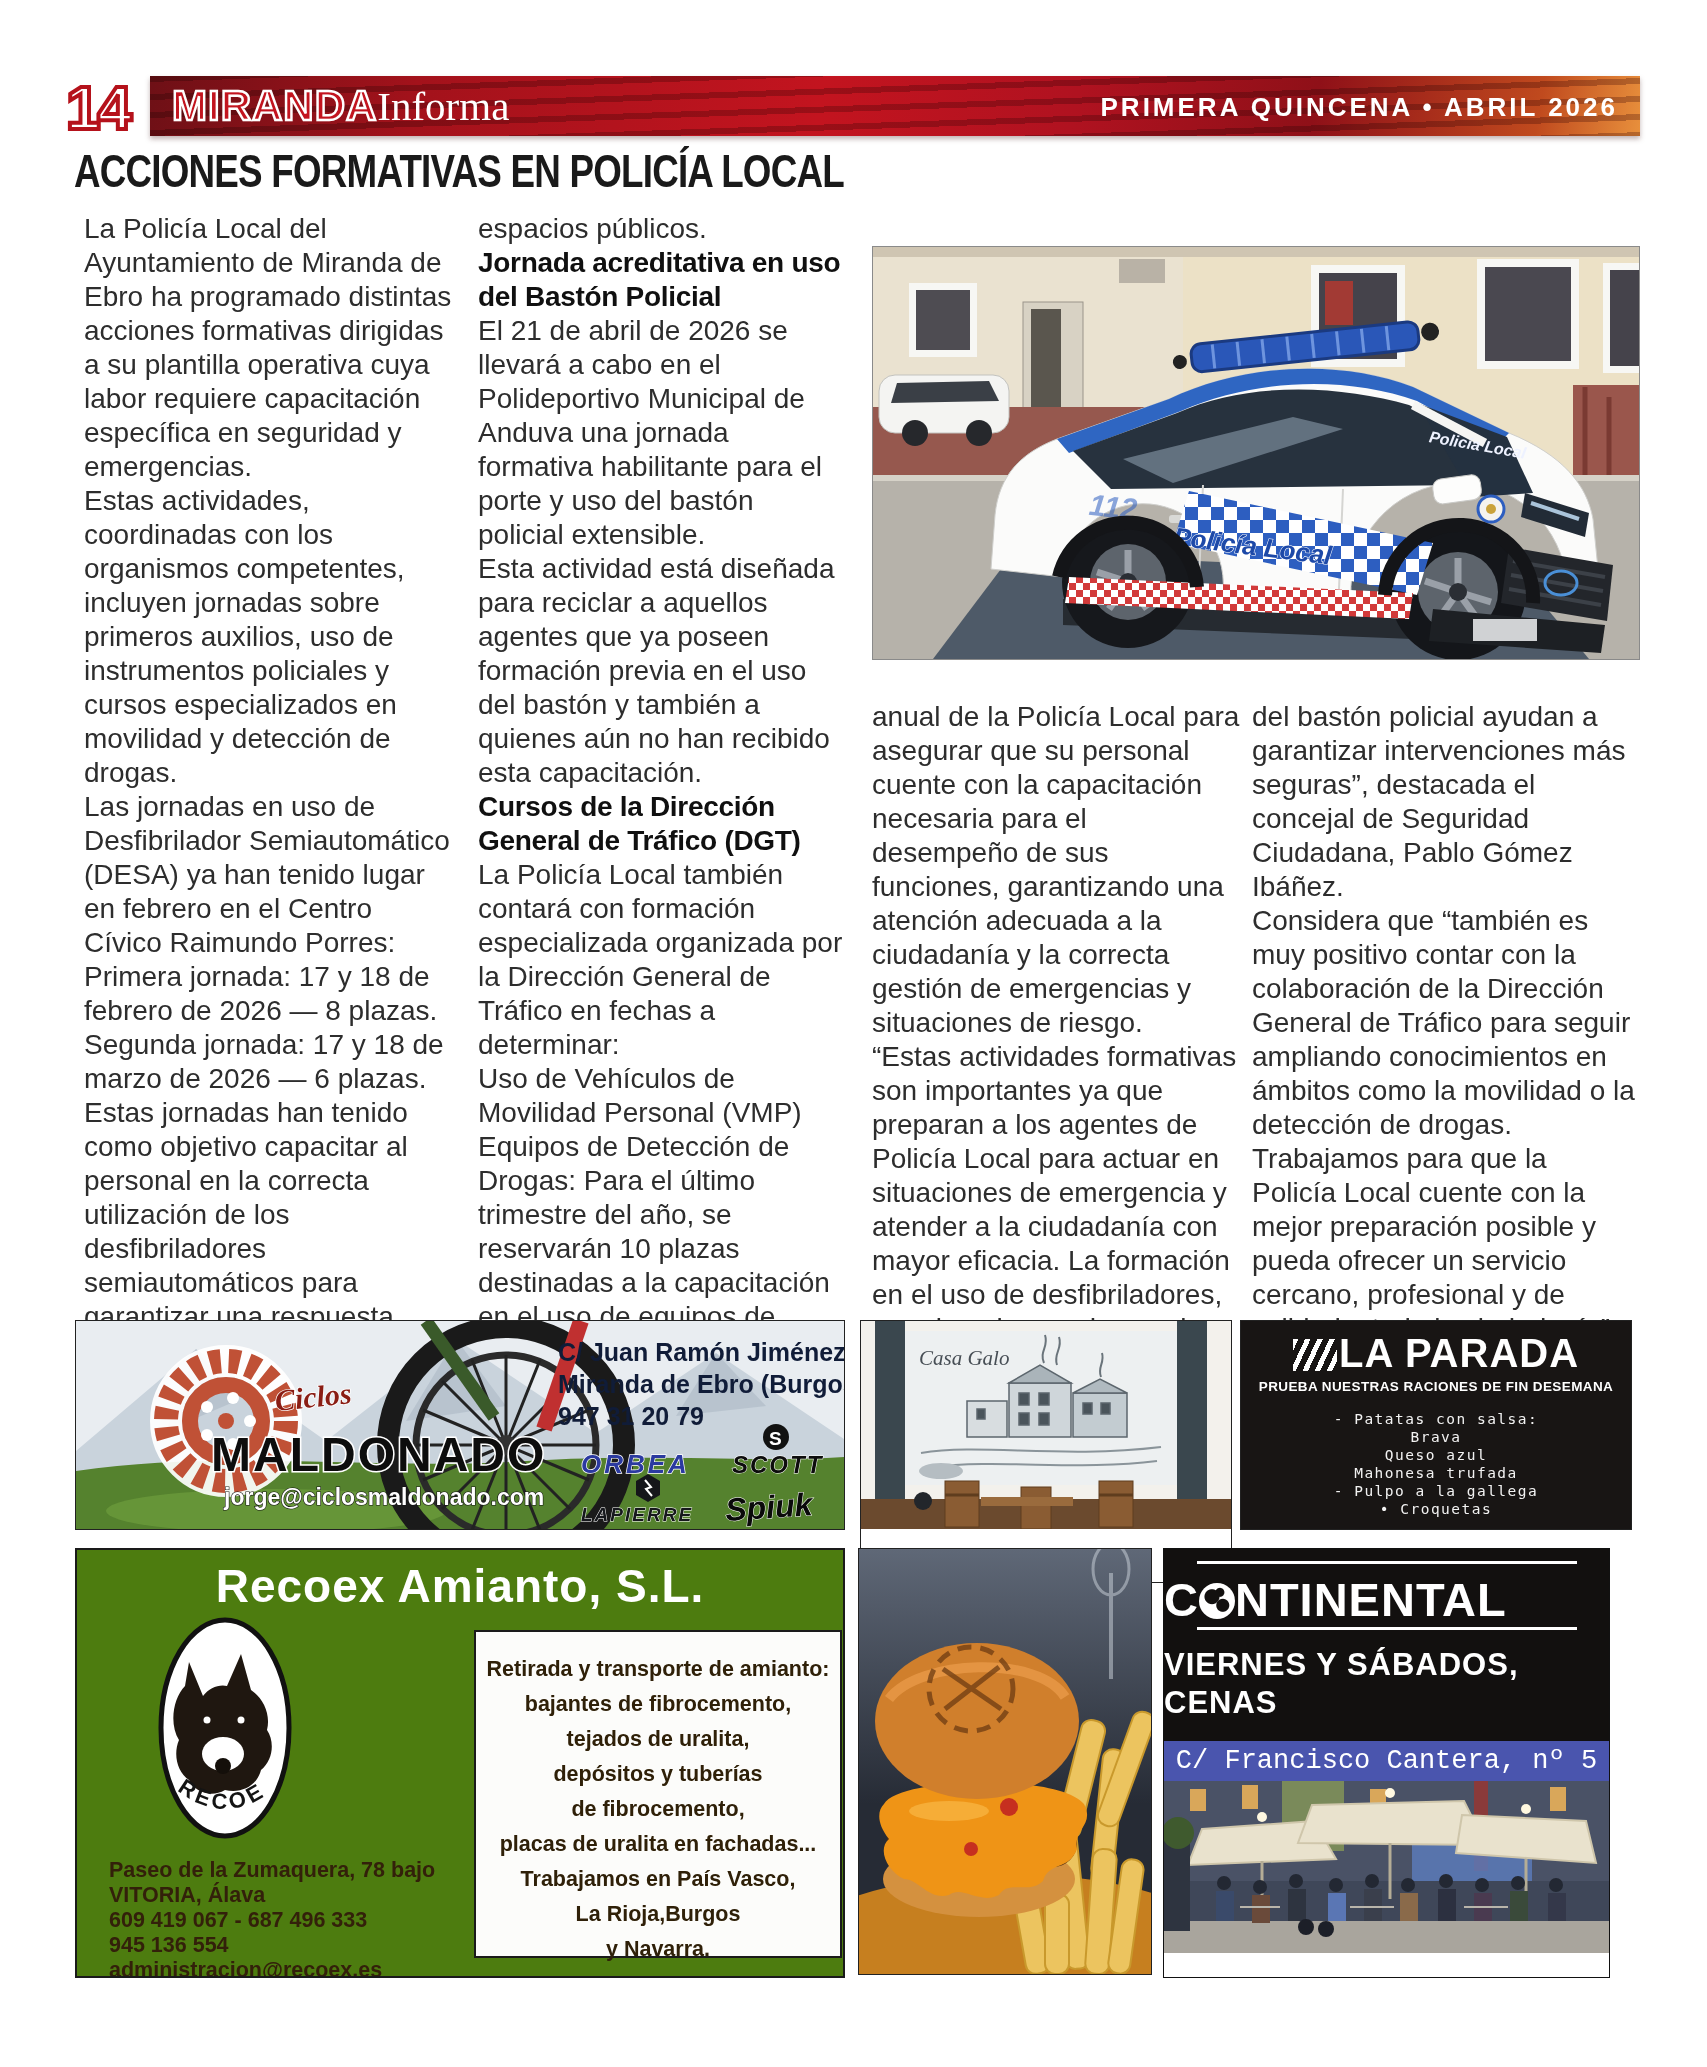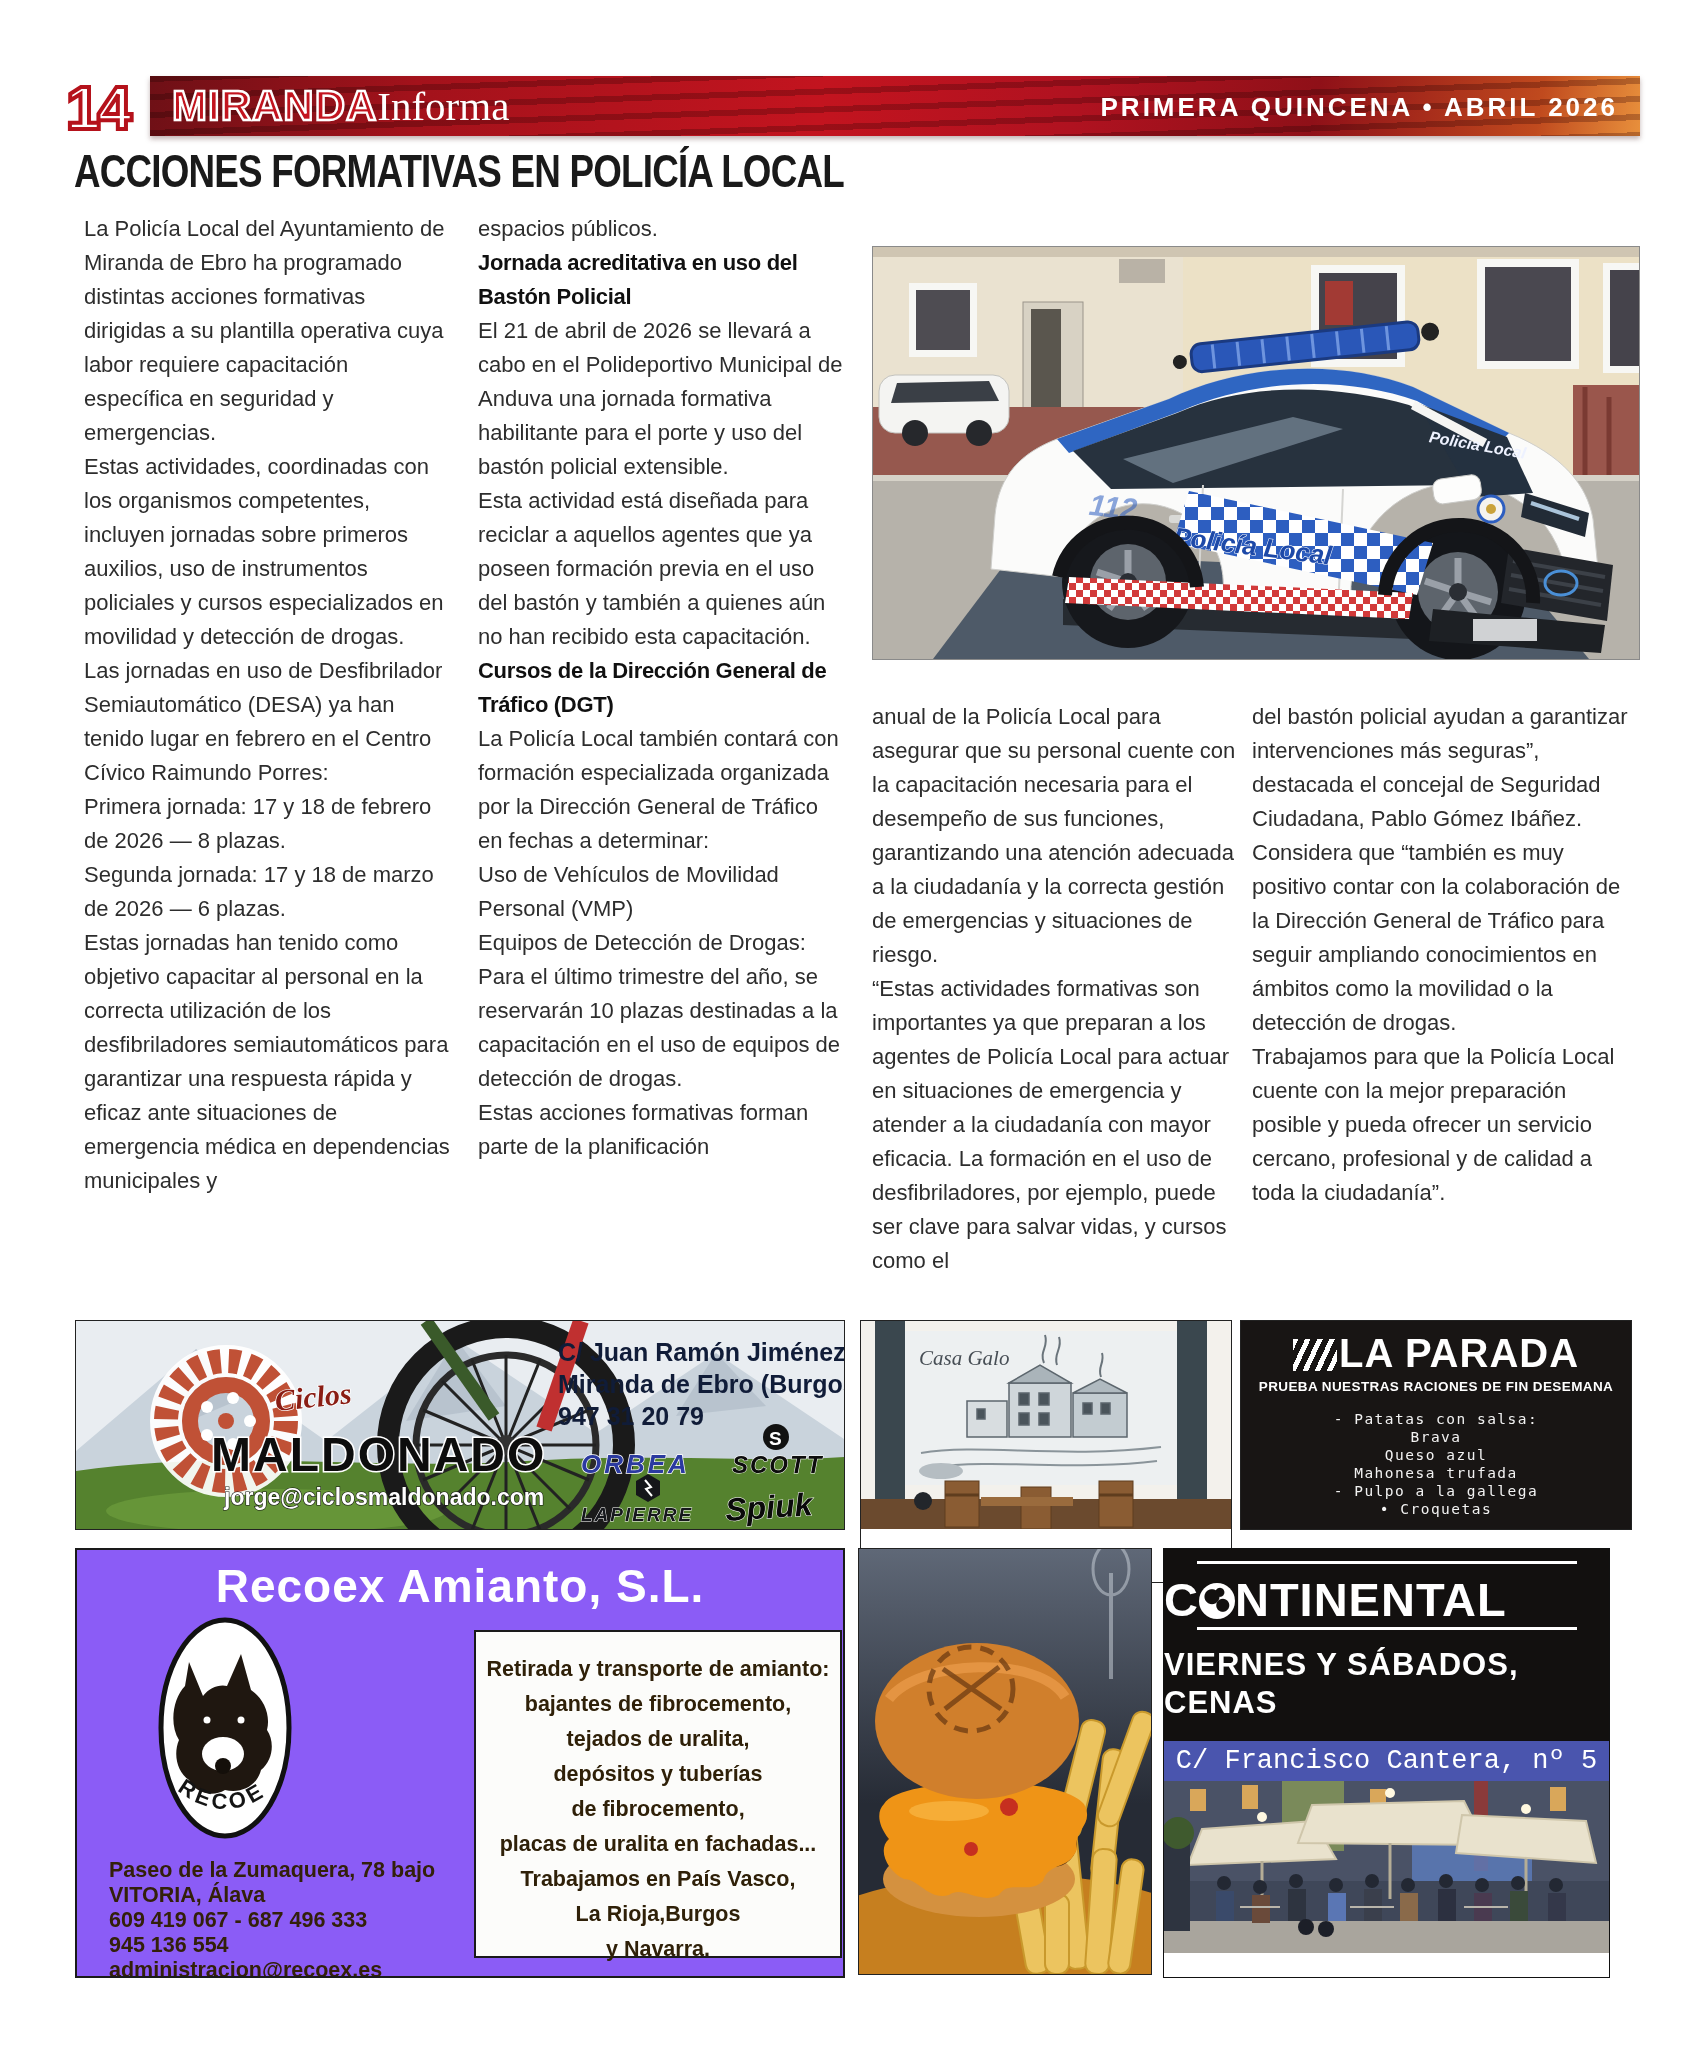--- a/index.html
+++ b/index.html
@@ -19,21 +19,21 @@
   .masthead .m1{font-size:42px;font-weight:900;letter-spacing:1px;color:#c3141f;
                 -webkit-text-stroke:2.4px #ffffff;}
   .masthead .m2{font-size:41px;font-family:"Liberation Serif",serif;color:#ffffff;margin-top:40px;}
   .issue{position:absolute;right:22px;top:16px;font-size:26px;font-weight:bold;
          color:#ffffff;letter-spacing:3px;}
 
   
   .headline{position:absolute;left:74px;top:144px;font-size:46px;font-weight:800;
             color:#1a1a1a;letter-spacing:-1px;white-space:nowrap;
             transform:scaleX(.8);transform-origin:left top;}
-  .bodycol{position:absolute;width:368px;font-size:22px;line-height:34px;color:#2d2d2d;}
+  .bodycol{position:absolute;width:368px;font-size:28px;line-height:34px;color:#2d2d2d;}
   .bodycol .para{margin:0;}
   .bodycol .para.bold{font-weight:bold;color:#101010;letter-spacing:-.3px;}
   #col1{left:84px;top:212px;}
   #col2{left:478px;top:212px;}
   #col3{left:872px;top:700px;}
   #col4{left:1252px;top:700px;width:384px;}
 
   .photo{position:absolute;left:872px;top:246px;width:768px;height:414px;
          border:1px solid #8a8a8a;box-sizing:border-box;overflow:hidden;background:#b6b2aa;}
 
@@ -45,21 +45,21 @@
                background:#181514;color:#fff;text-align:center;}
   .lp-logo{margin-top:10px;font-size:40px;font-weight:900;letter-spacing:1px;line-height:44px;}
   .lp-stripes{display:inline-block;width:44px;height:32px;margin-right:2px;vertical-align:-4px;
               background:repeating-linear-gradient(115deg,#ffffff 0 5px,rgba(0,0,0,0) 5px 11px);}
   .lp-tag{font-size:13.5px;font-weight:bold;letter-spacing:.4px;margin-top:4px;}
   .lp-items{margin-top:16px;font-family:"DejaVu Sans Mono",monospace;font-size:14.5px;
             line-height:18px;letter-spacing:1.5px;color:#f2f2f2;}
   .lp-addr{margin-top:7px;color:#c9d64a;font-size:26px;letter-spacing:.5px;}
 
   
-  .ad-recoex{left:75px;top:1548px;width:770px;height:430px;background:#8b5cf6;border:2px solid #1a1a1a;}
+  .ad-recoex{left:75px;top:1548px;width:770px;height:430px;background:#4d7c0f;border:2px solid #1a1a1a;}
   .rx-title{text-align:center;margin-top:9px;font-size:46px;font-weight:bold;color:#ffffff;letter-spacing:1px;}
   .rx-oval{position:absolute;left:78px;top:64px;width:140px;height:236px;}
   .rx-contact{position:absolute;left:32px;top:308px;font-size:21.5px;font-weight:bold;
               color:#33200a;line-height:25px;}
   .rx-box{position:absolute;left:397px;top:80px;width:368px;height:328px;background:#fcfcfa;
           border:2px solid #1a1a1a;text-align:center;color:#2f2008;font-weight:bold;
           font-size:21.5px;line-height:35px;padding-top:20px;box-sizing:border-box;}
   .ad-burger{left:858px;top:1548px;width:294px;height:427px;border:1px solid #222;}
   .ad-continental{left:1163px;top:1548px;width:447px;height:430px;border:1px solid #111;}
   .ct-black{height:192px;background:#12100f;color:#ffffff;text-align:left;}

